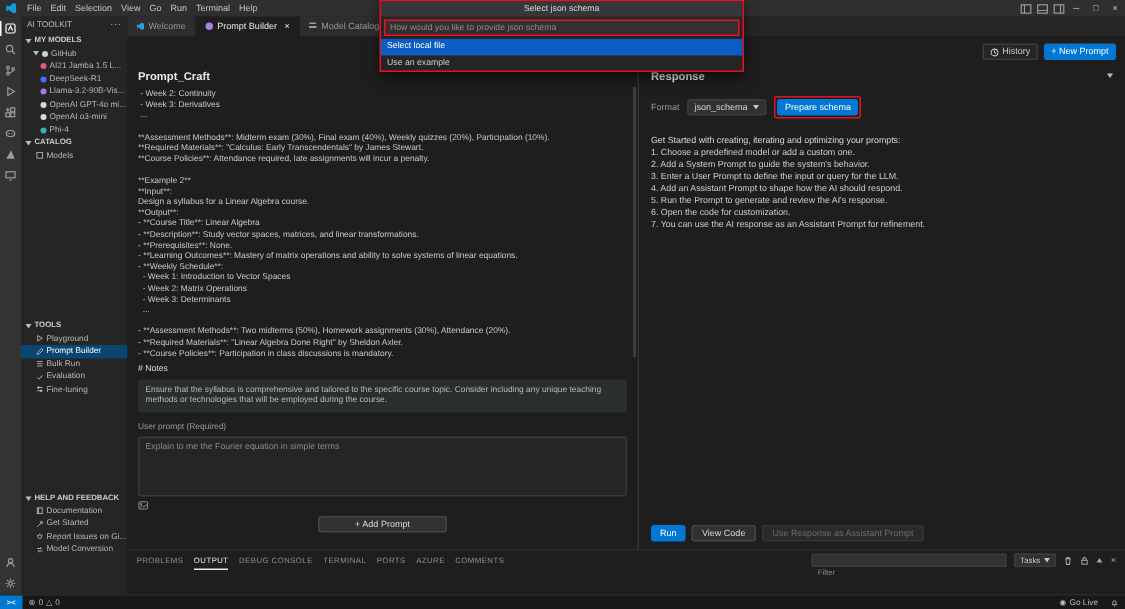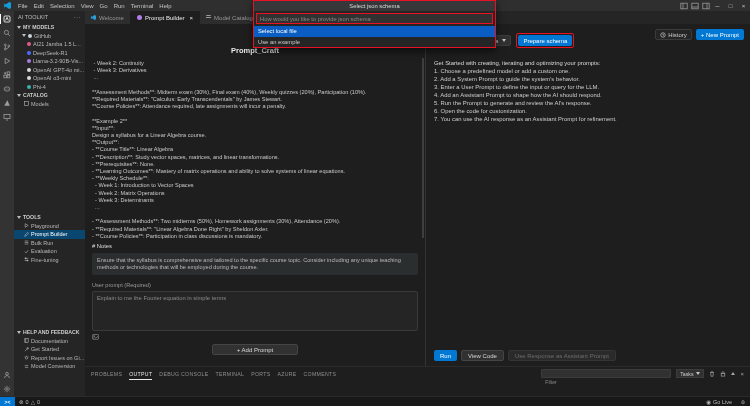--- a/index.html
+++ b/index.html
@@ -71,21 +71,21 @@
   
   .webview { position:absolute; left:85px; top:24px; right:0; bottom:40px; background:#1e1e1e; }
   .wv-toolbar { position:absolute; top:5px; right:6px; display:flex; gap:4px; align-items:center; z-index:2; }
   .history-btn { display:flex; align-items:center; gap:2px; height:11px; padding:0 4px; font-size:6px;
                  color:#ccc; background:#252526; border:1px solid #3c3c3c; border-radius:2px; }
   .newprompt-btn { height:11px; display:flex; align-items:center; padding:0 5px; font-size:6px;
                    color:#fff; background:#0078d4; border:none; border-radius:2px; }
 
   .prompt-col { position:absolute; left:0; top:0; width:340px; bottom:0; padding:0 7px; overflow:hidden; }
   .pv-scroll { position:absolute; right:1px; top:34px; width:2px; height:180px; background:#3e3e3e; }
-  .prompt-title { margin-top:22px; font-size:7.5px; font-weight:bold; color:#e9e9e9;text-align:center; }
+  .prompt-title { margin-top:22px; font-size:7.5px; font-weight:bold; color:#e9e9e9; }
   .system-text { margin-top:5px; font-size:5.6px; line-height:7.2px; color:#c9c9c9; white-space:pre-wrap; }
   .notes-head { margin-top:3px; font-size:5.8px; color:#dedede; }
   .notes-box { margin-top:4px; background:#2b2e2f; border-radius:2px; padding:4px 5px;
                font-size:5.6px; line-height:7px; color:#b9b9b9; }
   .up-label { margin-top:7px; font-size:5.6px; color:#9a9a9a; }
   .up-box { margin-top:3px; height:40px; background:#252526; border:1px solid #3a3a3a; border-radius:2px; }
   .up-box textarea { width:100%; height:100%; background:transparent; border:none; outline:none; resize:none;
                      color:#ccc; font-size:5.8px; padding:3px 4px; font-family:inherit; }
   .attach-row { margin-top:2px; color:#9a9a9a; height:7px; display:flex; align-items:center; }
   .addprompt-btn { margin:4px auto 0; width:86px; height:11px; display:flex; align-items:center; justify-content:center;
@@ -462,20 +462,24 @@
             <rect x="0.6" y="0.6" width="6.8" height="5.6" rx="0.6"></rect>
             <circle cx="2.4" cy="2.4" r="0.6"></circle>
             <path d="M1 5.4l2-1.8 1.4 1.2L6.4 3l1 1.2"></path>
           </svg>
       </div>
       <button class="addprompt-btn">+ Add Prompt</button>
       <div class="pv-scroll"></div>
     </div>
 
     <div class="response-col">
+      <div class="resp-header">
+        <span class="resp-title">Response</span>
+        <span class="resp-collapse chev"></span>
+      </div>
       <div class="format-row">
         <span class="format-label">Format</span>
         <div class="format-select">
           <span>json_schema</span>
           <span class="sel-chev"></span>
         </div>
         <span class="annot">
           <button class="prepare-btn">Prepare schema</button>
         </span>
       </div>

